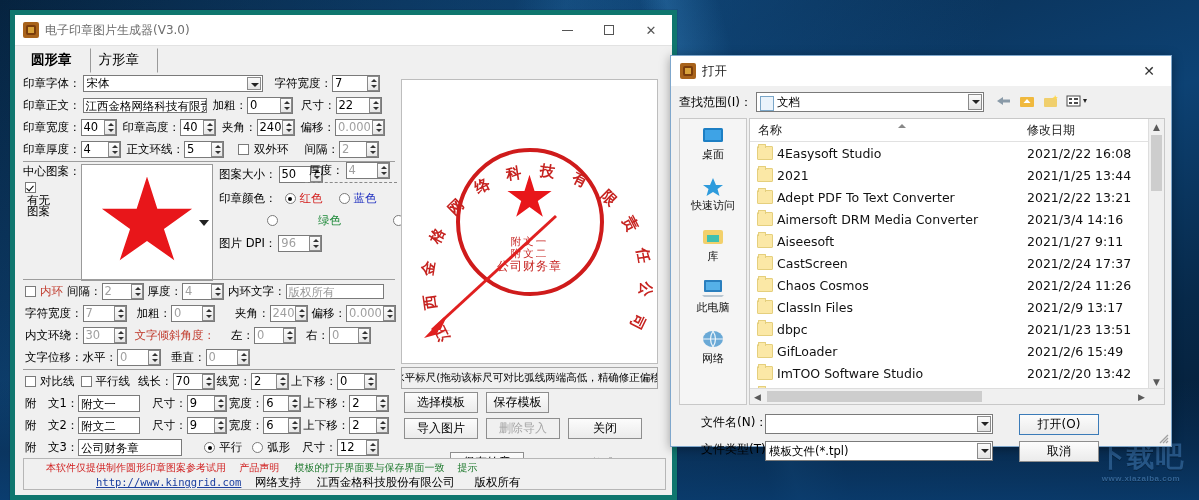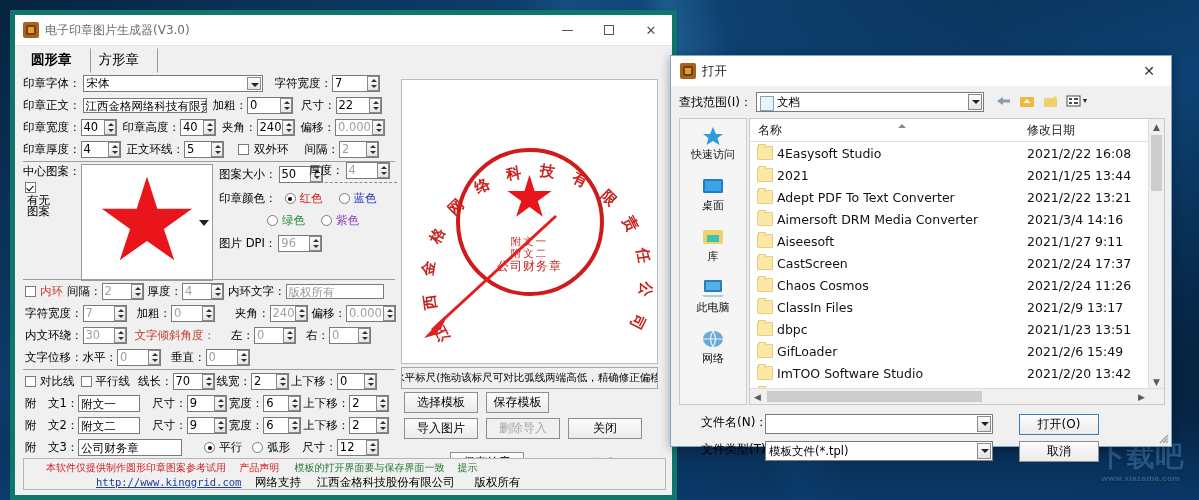--- a/index.html
+++ b/index.html
@@ -287,21 +287,21 @@
     </div>
     <div style="position:absolute;left:282px;top:111px;width:92px;border-top:1px dashed #8a8a8a;"></div>
 
     <div class="row" style="left:196px;top:120px;">
       <span class="lbl">印章颜色：</span>
       <span class="rad on" style="margin-left:8px;"></span>
       <span style="margin-left:4px;color:#d3201f;">红色</span>
       <span class="rad" style="margin-left:16px;"></span>
       <span style="margin-left:4px;color:#2030c0;">蓝色</span>
     </div>
-    <div class="row" style="left:244px;top:142px;">
+    <div class="row" style="left:244px;top:142px;gap:36px;">
       <span class="rad"></span>
       <span style="margin-left:4px;color:#1f8a3a;">绿色</span>
       <span class="rad" style="margin-left:16px;"></span>
       <span style="margin-left:4px;color:#8b3fb5;">紫色</span>
     </div>
 
     <div class="row" style="left:196px;top:164px;">
       <span class="lbl">图片 DPI：</span>
       <div class="spin" style="width:44px;margin-left:2px;">
         <div class="sv dim">96</div>
@@ -587,33 +587,33 @@
         </svg>
     </div>
   </div>
 
   <div id="dlg-body">
 
     <div id="places">
       <div class="place">
         <span class="pi">
           <svg width="26" height="22">
-              <polygon points="13,3 16,10 23,10 17.5,14 19.5,21 13,17 6.5,21 8.5,14 3,10 10,10" fill="#2e9bdc"></polygon>
-            </svg>
-        </span>
-        <span class="pl">快速访问</span>
-      </div>
-      <div class="place">
-        <span class="pi">
-          <svg width="26" height="22">
               <rect x="3" y="4" width="20" height="14" rx="1.5" fill="#1d7fc4"></rect>
               <rect x="5" y="6" width="16" height="10" fill="#3ea3e6"></rect>
             </svg>
         </span>
         <span class="pl">桌面</span>
+      </div>
+      <div class="place">
+        <span class="pi">
+          <svg width="26" height="22">
+              <polygon points="13,3 16,10 23,10 17.5,14 19.5,21 13,17 6.5,21 8.5,14 3,10 10,10" fill="#2e9bdc"></polygon>
+            </svg>
+        </span>
+        <span class="pl">快速访问</span>
       </div>
       <div class="place">
         <span class="pi">
           <svg width="26" height="22">
               <rect x="3" y="4" width="20" height="14" rx="2" fill="#f2d06b"></rect>
               <rect x="7" y="9" width="12" height="7" fill="#3fc0b0"></rect>
             </svg>
         </span>
         <span class="pl">库</span>
       </div>

